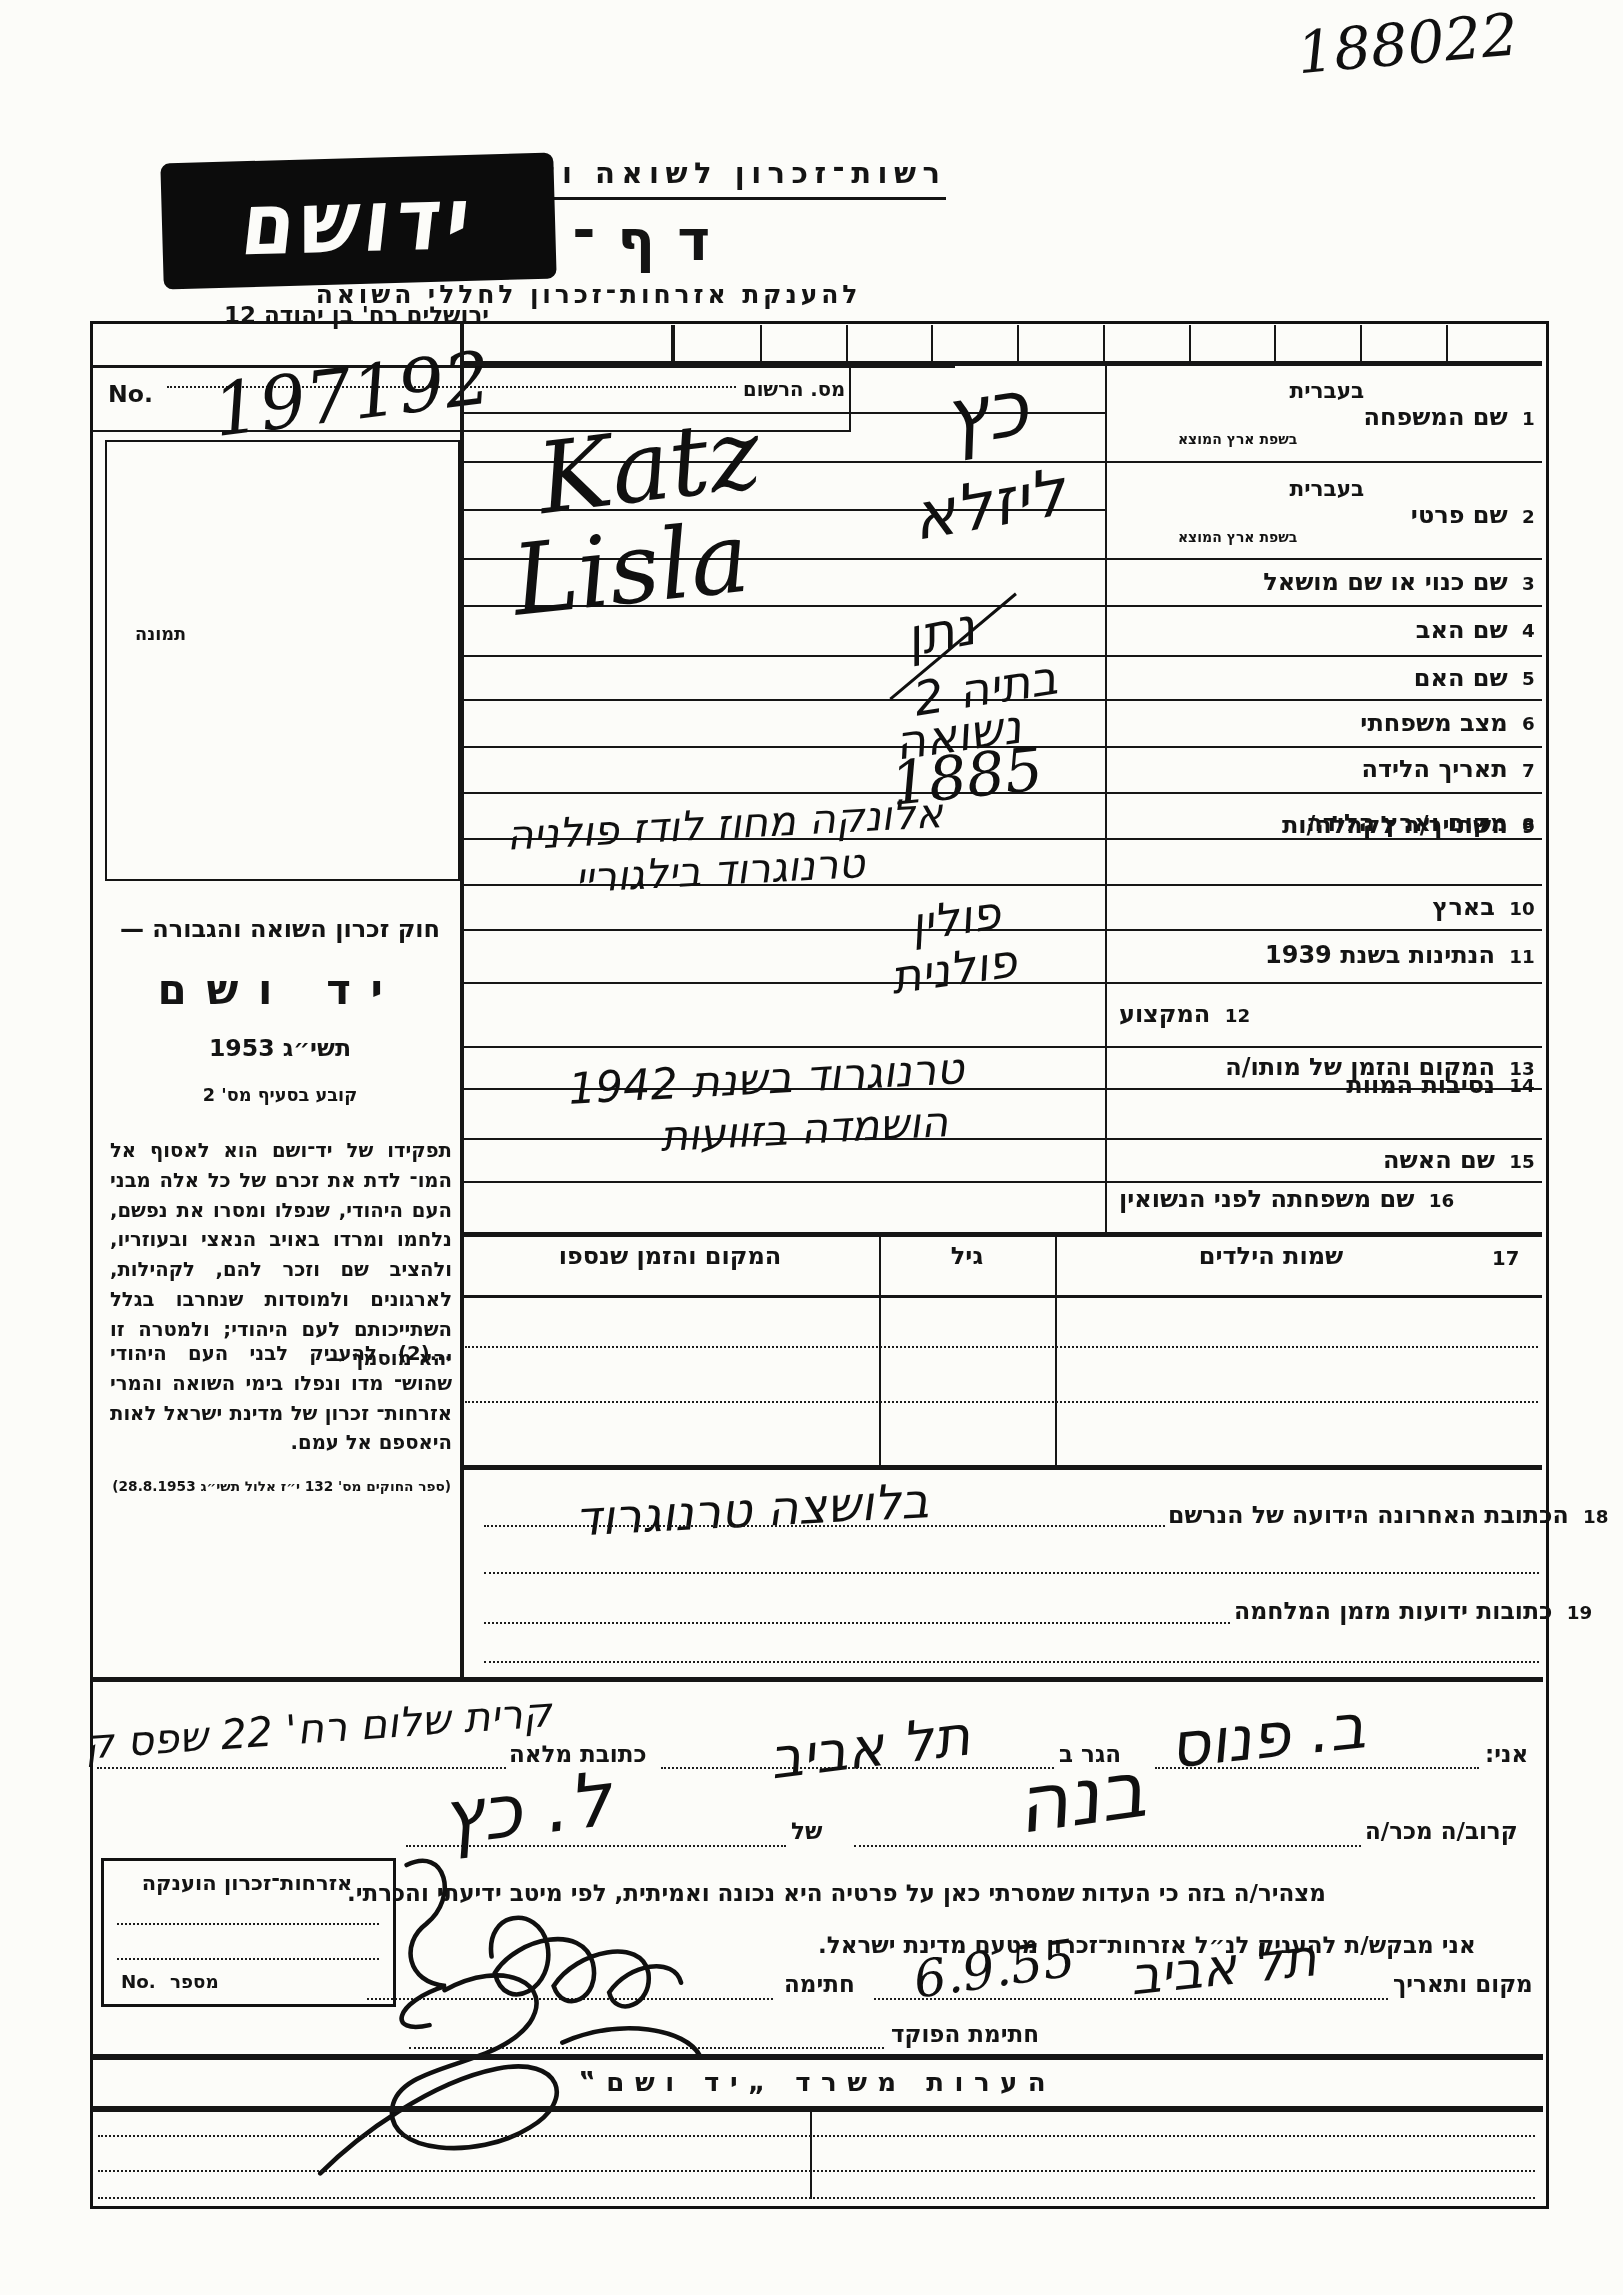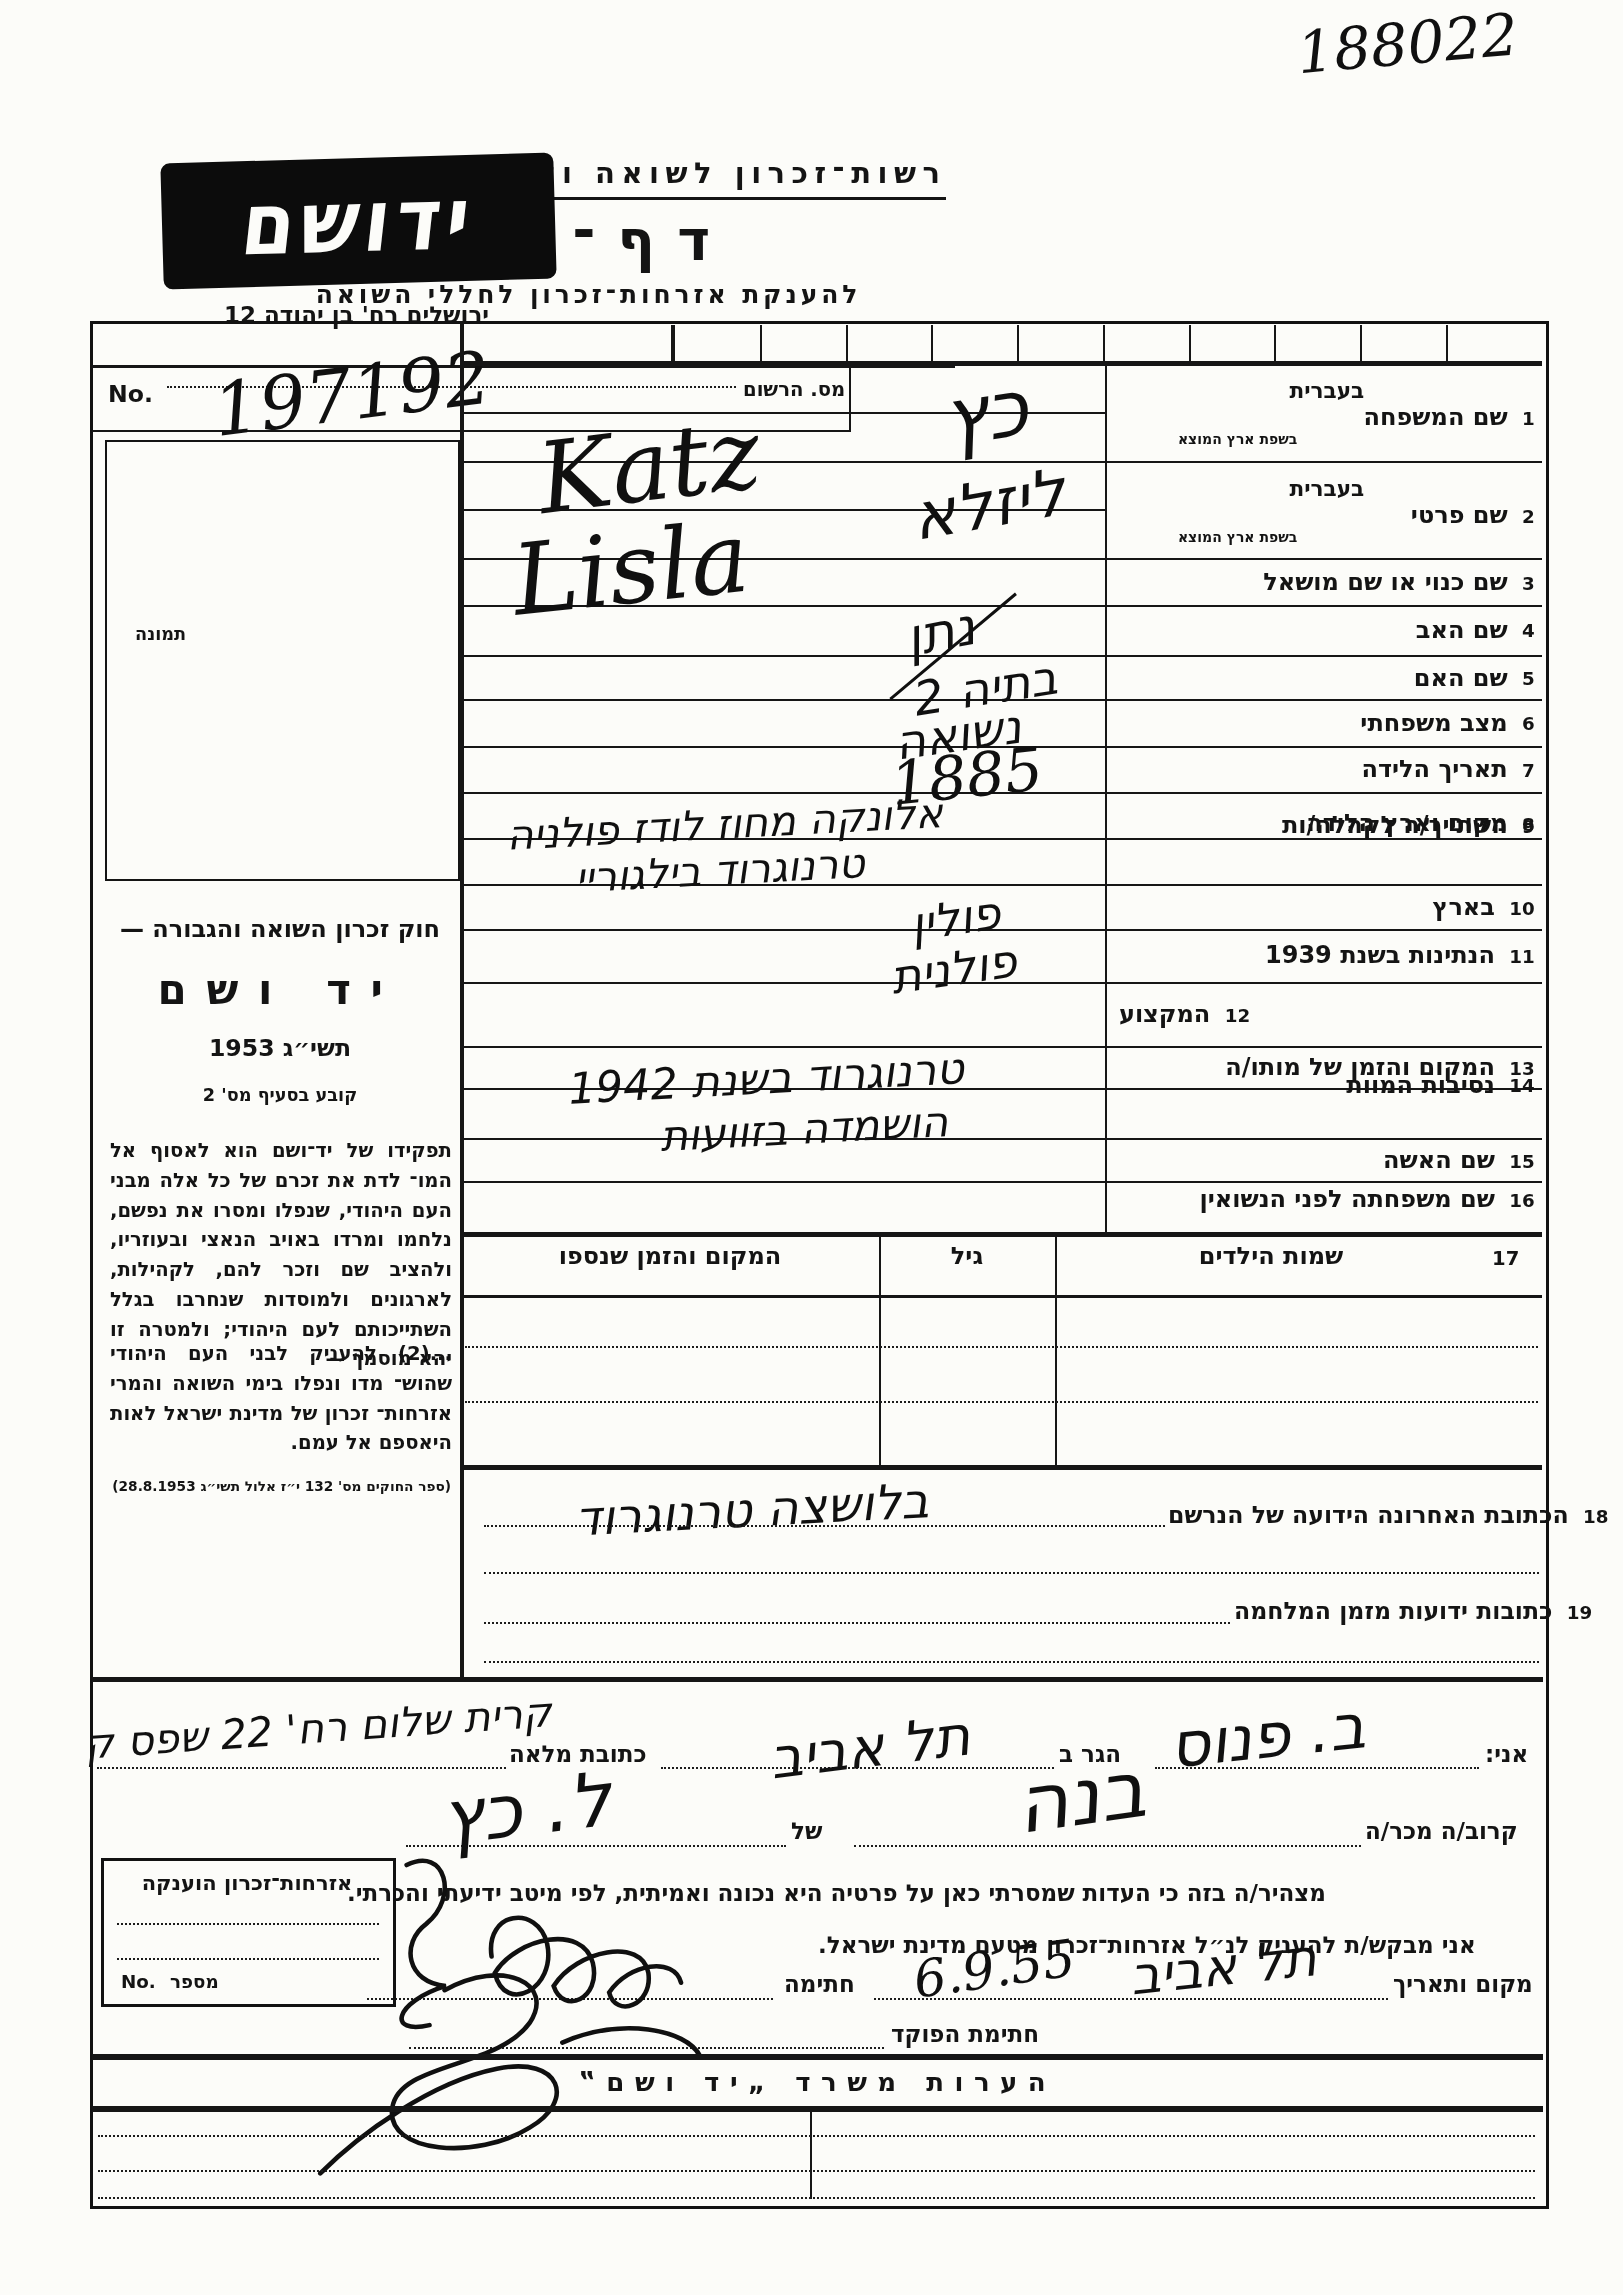--- a/index.html
+++ b/index.html
@@ -141,21 +141,21 @@
   </div>
   <div class="field-row" style="top:1046px;height:42px;">
     <div class="field-main"><span class="field-num">13</span><span>המקום והזמן של מותו/ה</span></div>
   </div>
   <div class="field-row" style="top:1056px;height:57px;">
     <div class="field-main"><span class="field-num">14</span><span>נסיבות המוות</span></div>
   </div>
   <div class="field-row" style="top:1138px;height:44px;">
     <div class="field-main"><span class="field-num">15</span><span>שם האשה</span></div>
   </div>
-  <div class="field-row" style="top:1181px;height:36px;">
+  <div class="field-row" style="top:1181px;height:36px;align-items:flex-end;">
     <div class="field-main"><span class="field-num">16</span><span>שם משפחתה לפני הנשואין</span></div>
   </div>
 
   <div class="hw" style="left:949px;top:367px;font-size:79px;transform:rotate(-9deg);">כץ</div>
   <div class="hw hw-lat" style="left:543px;top:403px;font-size:98px;transform:rotate(-7deg);">Katz</div>
   <div class="hw" style="left:916px;top:458px;font-size:65px;transform:rotate(-10deg);">ליזלא</div>
   <div class="hw hw-lat" style="left:517px;top:507px;font-size:98px;transform:rotate(-6deg);">Lisla</div>
   <div class="hw" style="left:910px;top:599px;font-size:52px;transform:rotate(-11deg);">נתן</div>
   <div class="abs" style="left:871px;top:645px;width:164px;height:2.6px;background:#101010;transform:rotate(-40deg);"></div>
   <div class="hw" style="left:916px;top:653px;font-size:47px;transform:rotate(-9deg);">בתיה 2</div>

